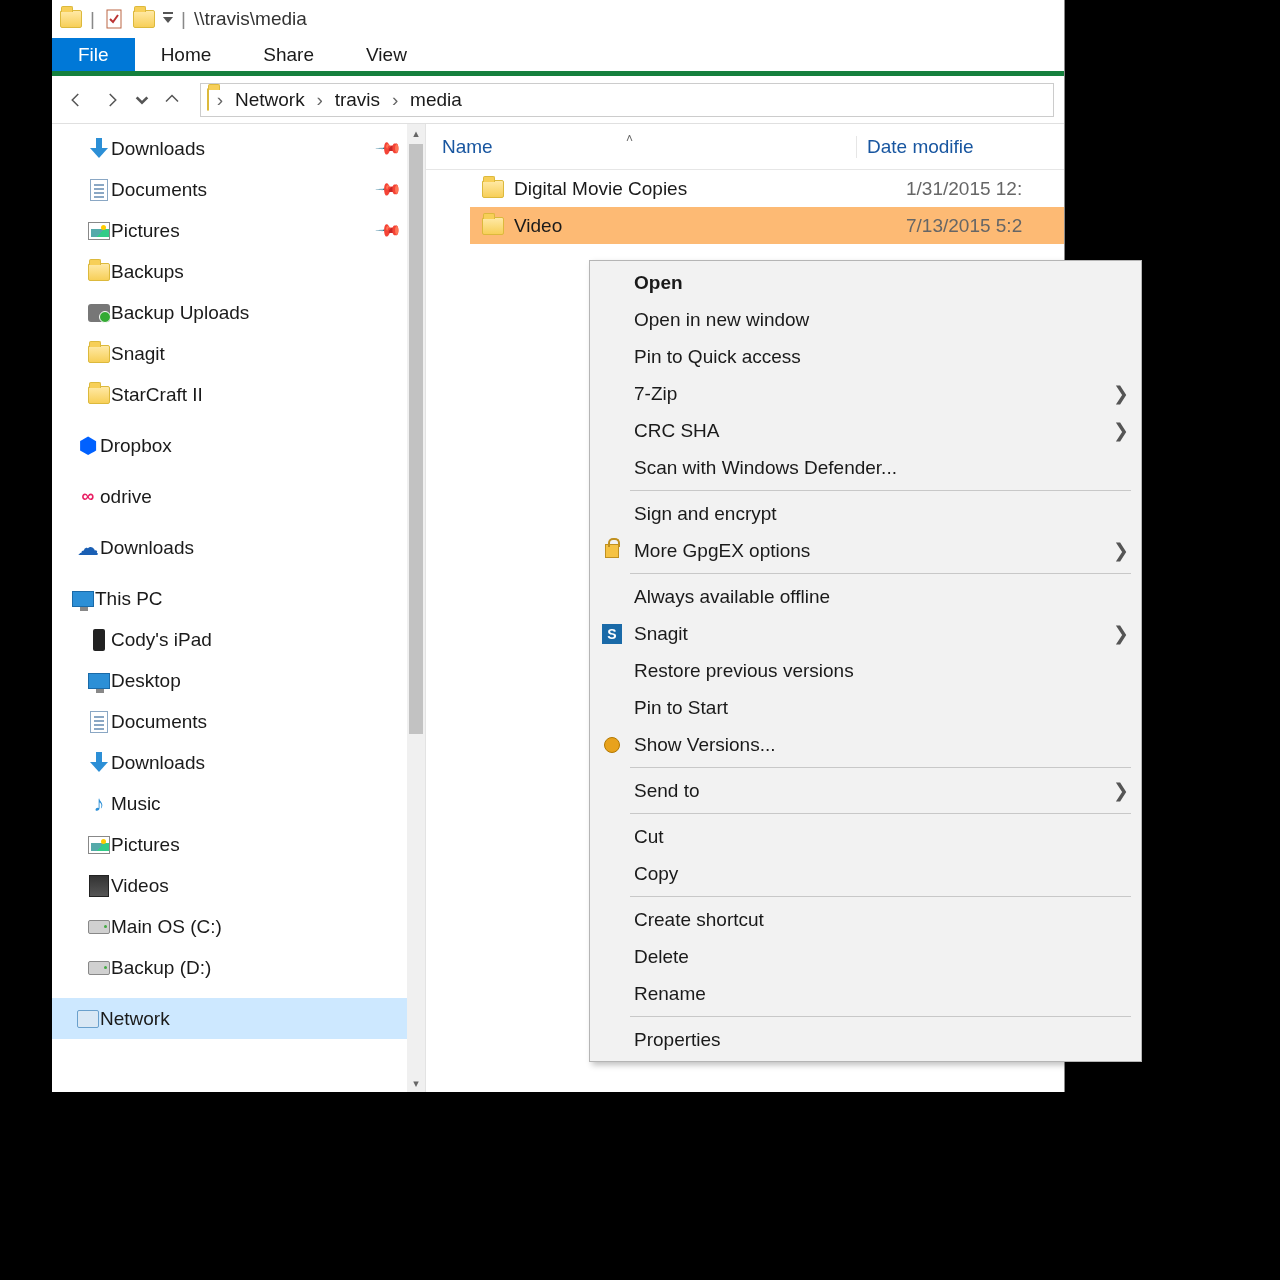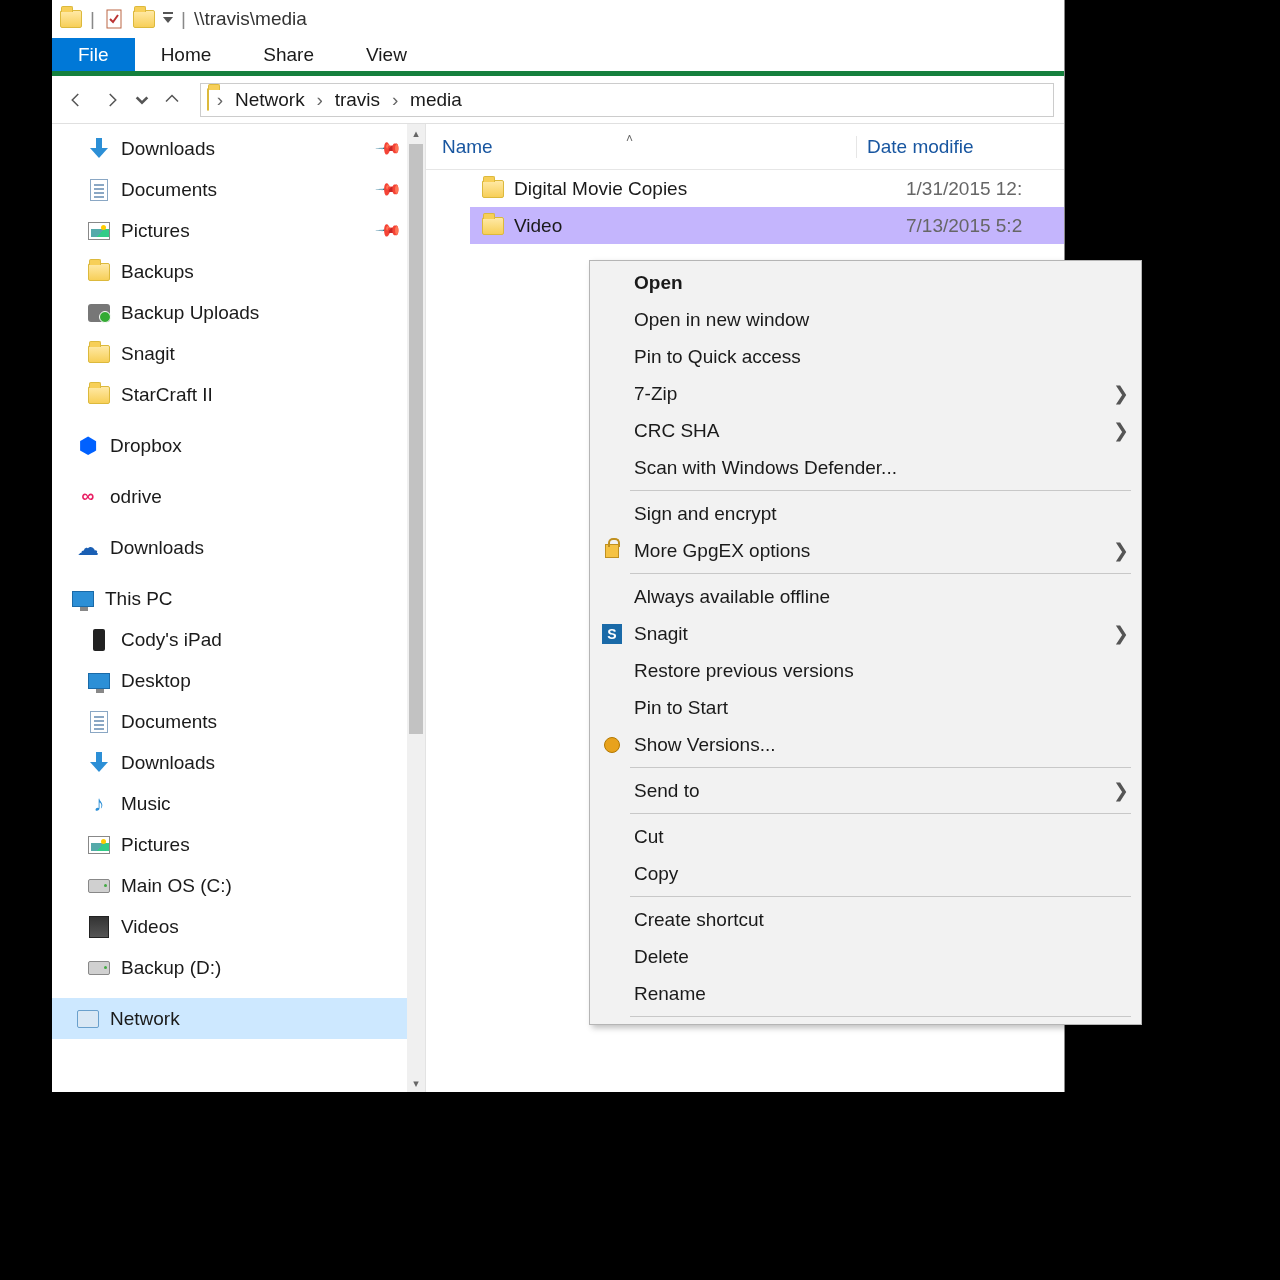--- a/index.html
+++ b/index.html
@@ -90,21 +90,20 @@
   }
   .navtree {
     position:absolute; left:0; right:18px; top:0; bottom:0;
     overflow:hidden;
     padding-top: 4px;
   }
   .nav-item {
     display:flex; align-items:center;
     height: 41px;
     padding-left: 35px;
-    gap: 10px;
     position:relative;
   }
   .nav-item .icon { width:24px; height:24px; display:flex; align-items:center; justify-content:center; }
   .nav-item .pin {
     position:absolute; right: 8px;
     color:#7a7a7a; font-size:17px;
     transform: rotate(45deg);
   }
   .nav-item.sel { background:#cde8ff; }
   .gap { height: 10px; }
@@ -130,21 +129,21 @@
   .col-name { width: 420px; position:relative; padding-left:6px;}
   .col-name .sortup { position:absolute; top:-4px; left: 190px; font-size:12px; color:#666;}
   .col-date { flex:1; border-left:1px solid #e6e6e6; padding-left:10px; }
   .rows { position:relative; flex:1; }
   .row {
     display:flex; align-items:center;
     height: 37px;
     padding-left: 10px;
     margin-left: 44px;
   }
-  .row.sel { background:#c4b5fd; }
+  .row.sel { background:#fdba74; }
   .row .ricon { width:26px; display:flex; align-items:center; justify-content:center; margin-right:8px;}
   .row .rname { width: 392px; }
   .row .rdate { color:#666; }
   
   .status {
     height: 32px;
     border-top:1px solid #e0e0e0;
     display:flex; align-items:center;
     padding: 0 10px; gap: 16px;
     color:#333;
@@ -404,29 +403,29 @@
           <span>Music</span>
         </div>
         <div class="nav-item">
           <span class="icon">
               <span class="pic-ico"></span>
             </span>
           <span>Pictures</span>
         </div>
         <div class="nav-item">
           <span class="icon">
+              <span class="video-ico"></span>
+            </span>
+          <span>Videos</span>
+        </div>
+        <div class="nav-item">
+          <span class="icon">
               <span class="disk-ico"></span>
             </span>
           <span>Main OS (C:)</span>
-        </div>
-        <div class="nav-item">
-          <span class="icon">
-              <span class="video-ico"></span>
-            </span>
-          <span>Videos</span>
         </div>
         <div class="nav-item">
           <span class="icon">
               <span class="disk-ico"></span>
             </span>
           <span>Backup (D:)</span>
         </div>
         <div class="gap"></div>
         <div class="nav-item sel" style="padding-left:24px">
           <span class="icon">
@@ -544,13 +543,16 @@
   <div class="ctxitem">
       <span>Create shortcut</span>
     </div>
   <div class="ctxitem">
       <span>Delete</span>
     </div>
   <div class="ctxitem">
       <span>Rename</span>
     </div>
   <div class="ctxsep"></div>
+  <div class="ctxitem">
+      <span>Properties</span>
+    </div>
 </div>
 
 </body></html>

